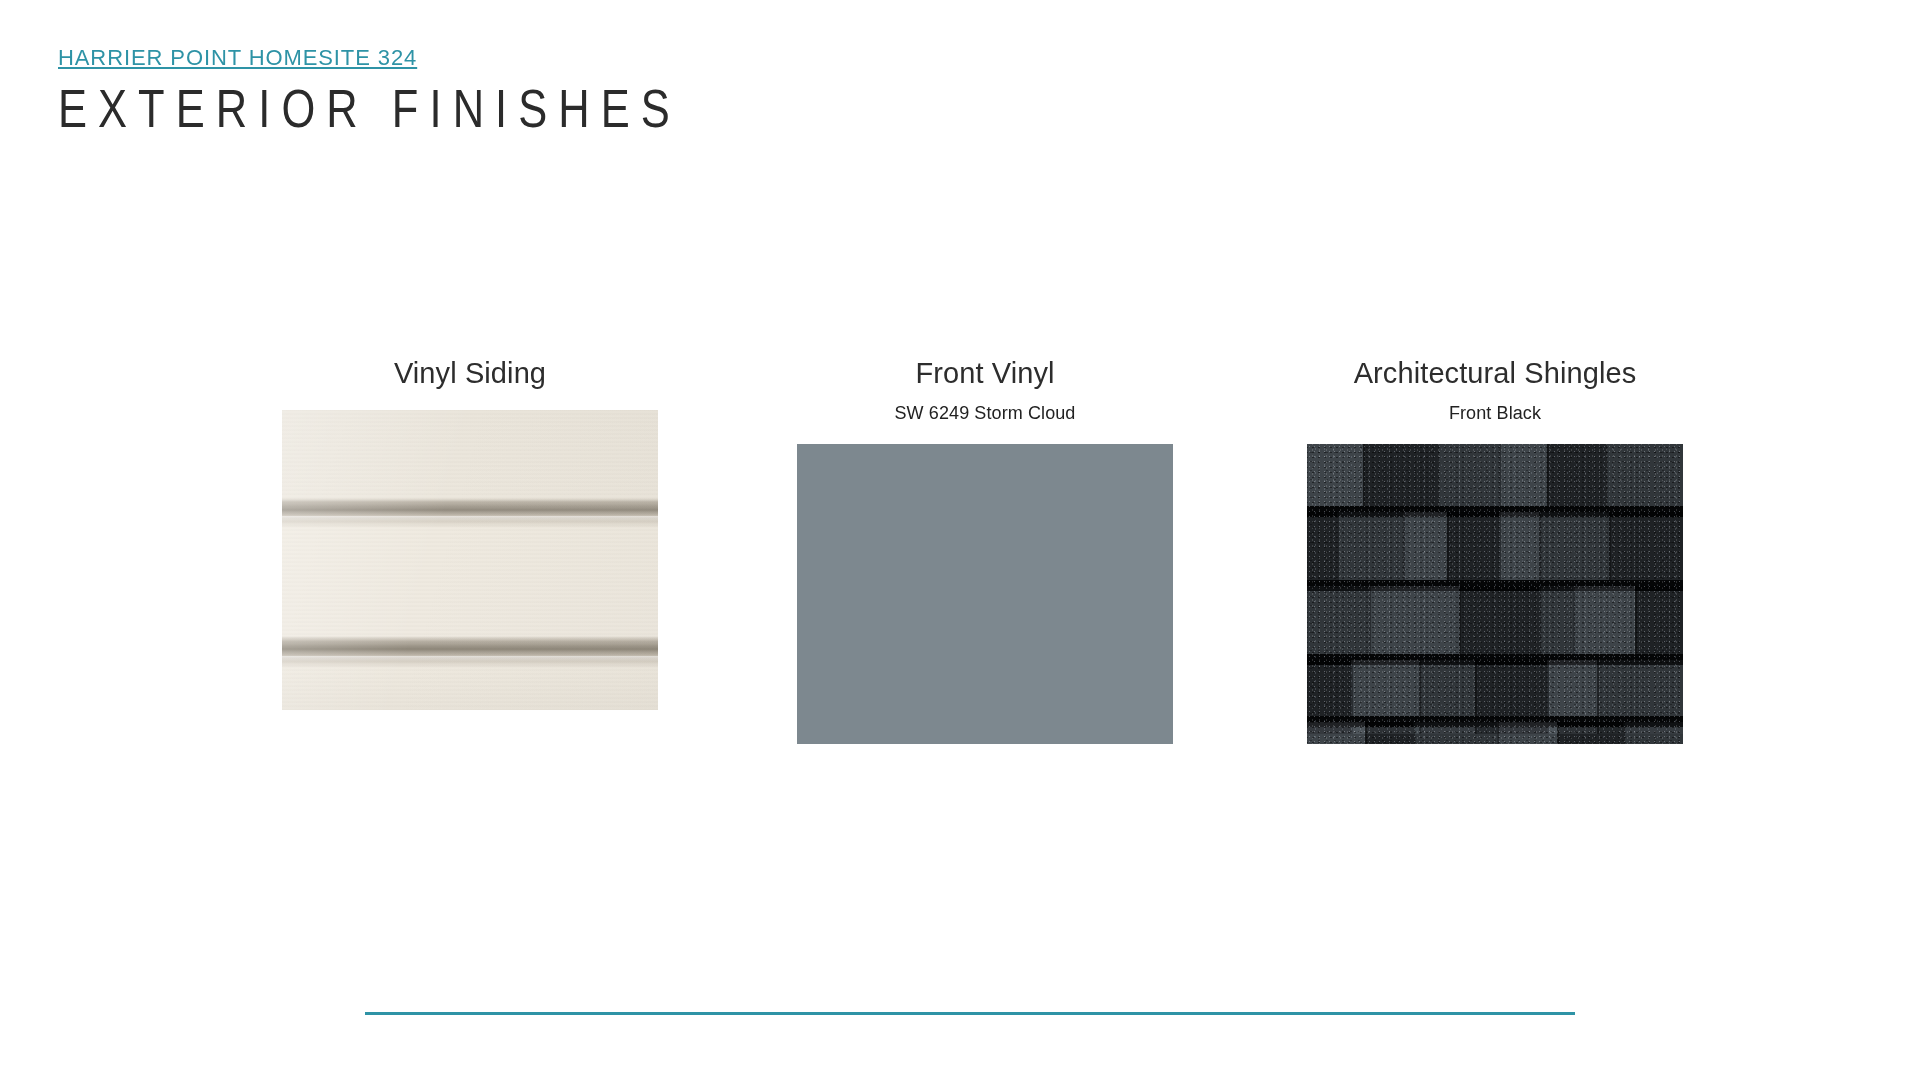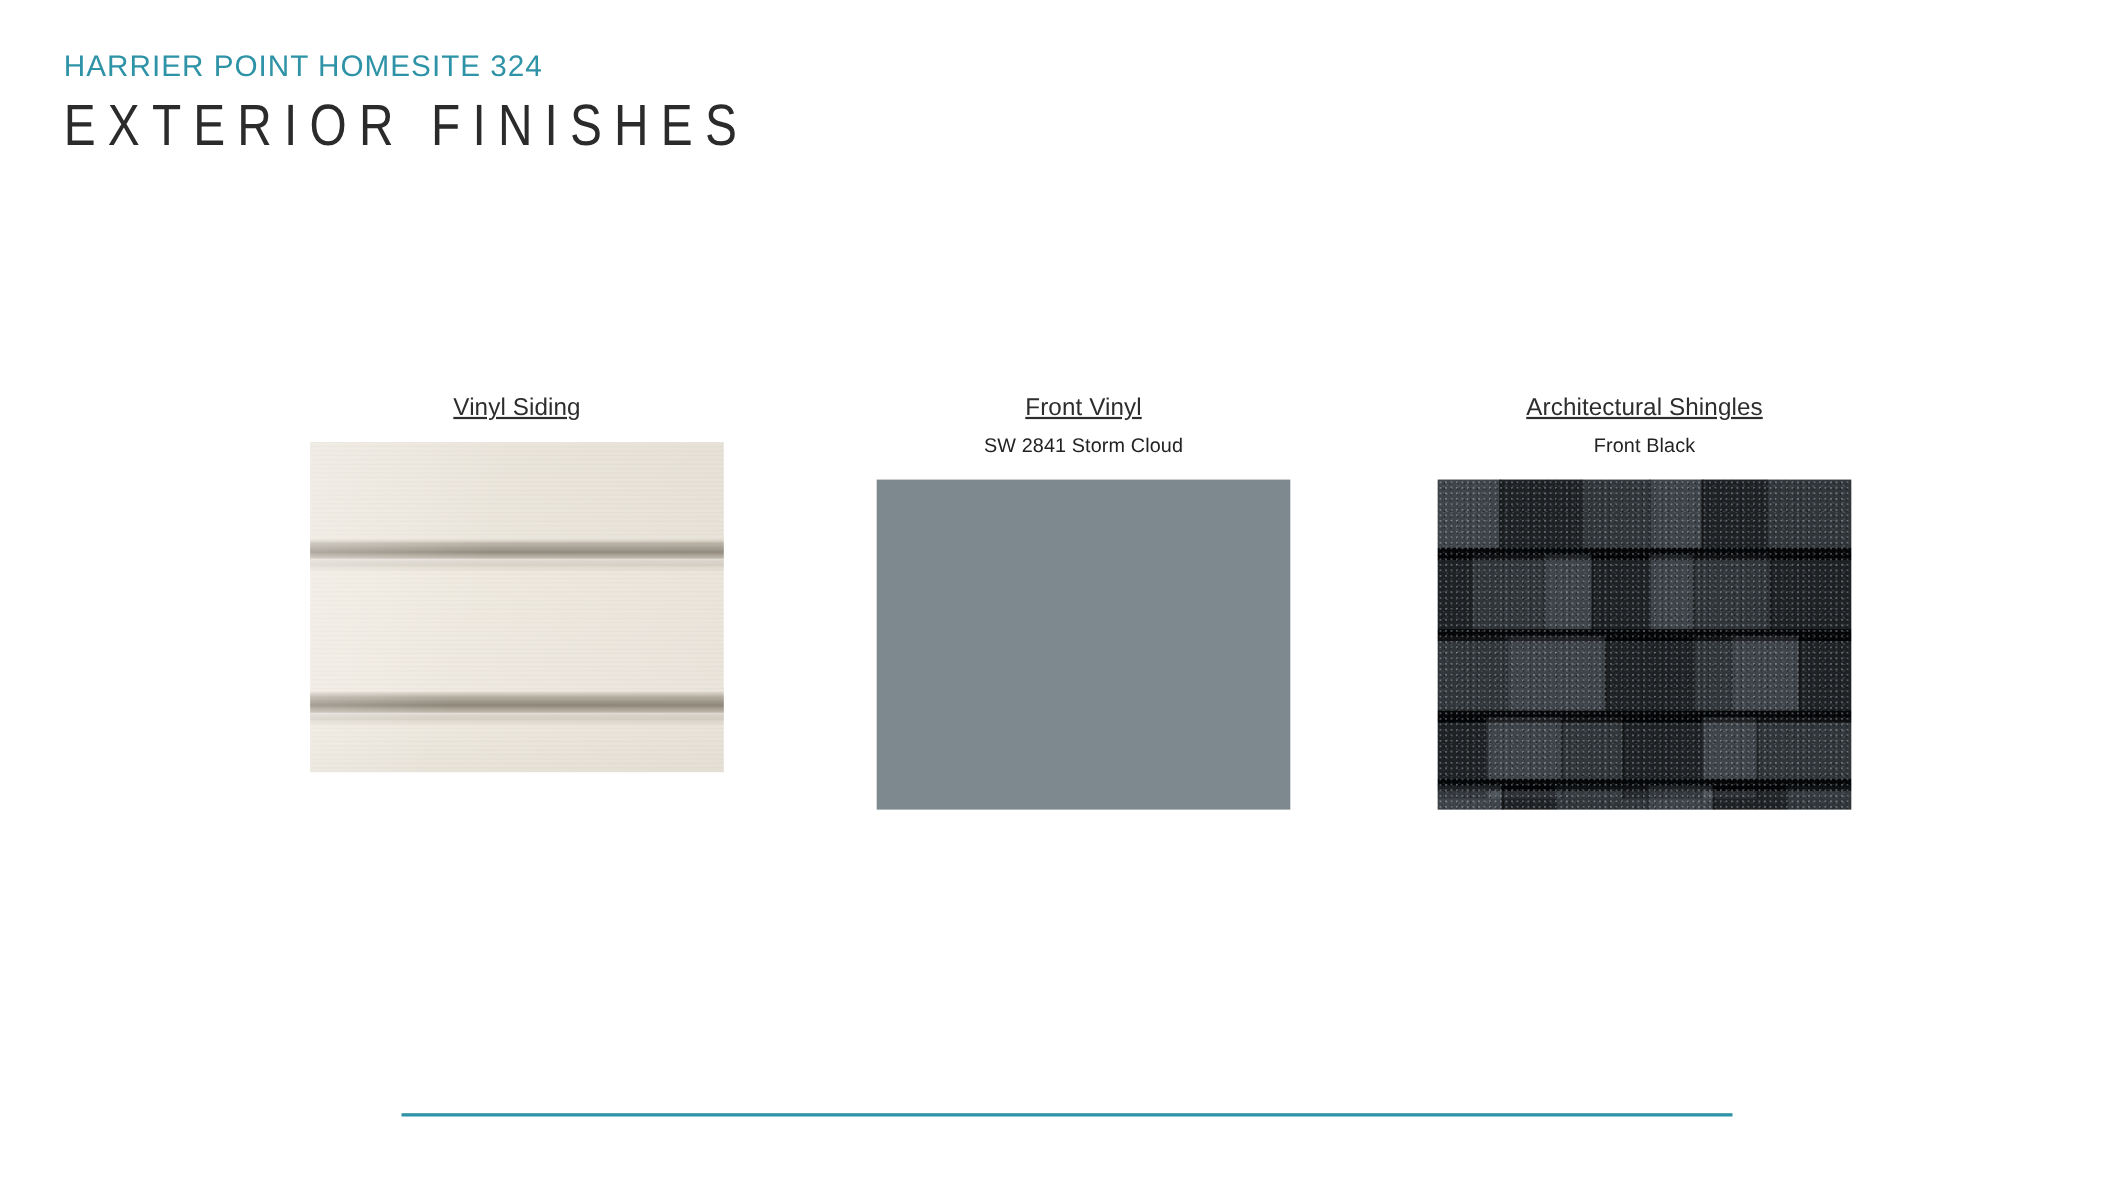--- a/index.html
+++ b/index.html
@@ -17,26 +17,27 @@
 
   
   #header {
     position: absolute;
     left: 58px;
     top: 46px;
     width: 1400px;
   }
   #header-eyebrow {
     font-family: "Liberation Sans", sans-serif;
-    font-size: 27px;
+    font-size: 22px;
     font-weight: 400;
     letter-spacing: 0.9px;
     color: #2e93a6;
     line-height: 1.1;
     white-space: nowrap;
+    text-decoration: underline;
   }
   #header-title {
     font-family: "Liberation Sans", sans-serif;
     font-size: 53px;
     font-weight: 300;
     letter-spacing: 13.5px;
     color: #2b2b2b;
     line-height: 1.22;
     margin-top: 7px;
     white-space: nowrap;
@@ -56,26 +57,25 @@
     position: absolute;
     top: 0;
     width: 420px;
     text-align: center;
   }
   .card-1 { left: 260px; }
   .card-2 { left: 775px; }
   .card-3 { left: 1285px; }
 
   .card-title {
-    font-size: 22px;
+    font-size: 29px;
     font-weight: 400;
     color: #2d2d2d;
     line-height: 1.1;
     letter-spacing: 0.1px;
-    text-decoration: underline;
   }
   .card-subtitle {
     font-size: 18px;
     font-weight: 400;
     color: #222222;
     margin-top: 13px;
     letter-spacing: 0.1px;
   }
 
   .swatch-wrap {
@@ -240,21 +240,21 @@
       <div class="swatch swatch-siding">
         <div class="siding-bevel b1"></div>
         <div class="siding-bevel b2"></div>
         <div class="siding-sheen"></div>
       </div>
     </div>
   </div>
 
   <div class="card card-2">
     <div class="card-title">Front Vinyl</div>
-    <div class="card-subtitle">SW 2841 Storm Cloud</div>
+    <div class="card-subtitle">SW 6249 Storm Cloud</div>
     <div class="swatch-wrap">
       <div class="swatch swatch-door"></div>
     </div>
   </div>
 
   <div class="card card-3">
     <div class="card-title">Architectural Shingles</div>
     <div class="card-subtitle">Front Black</div>
     <div class="swatch-wrap">
       <div class="swatch swatch-shingle">

